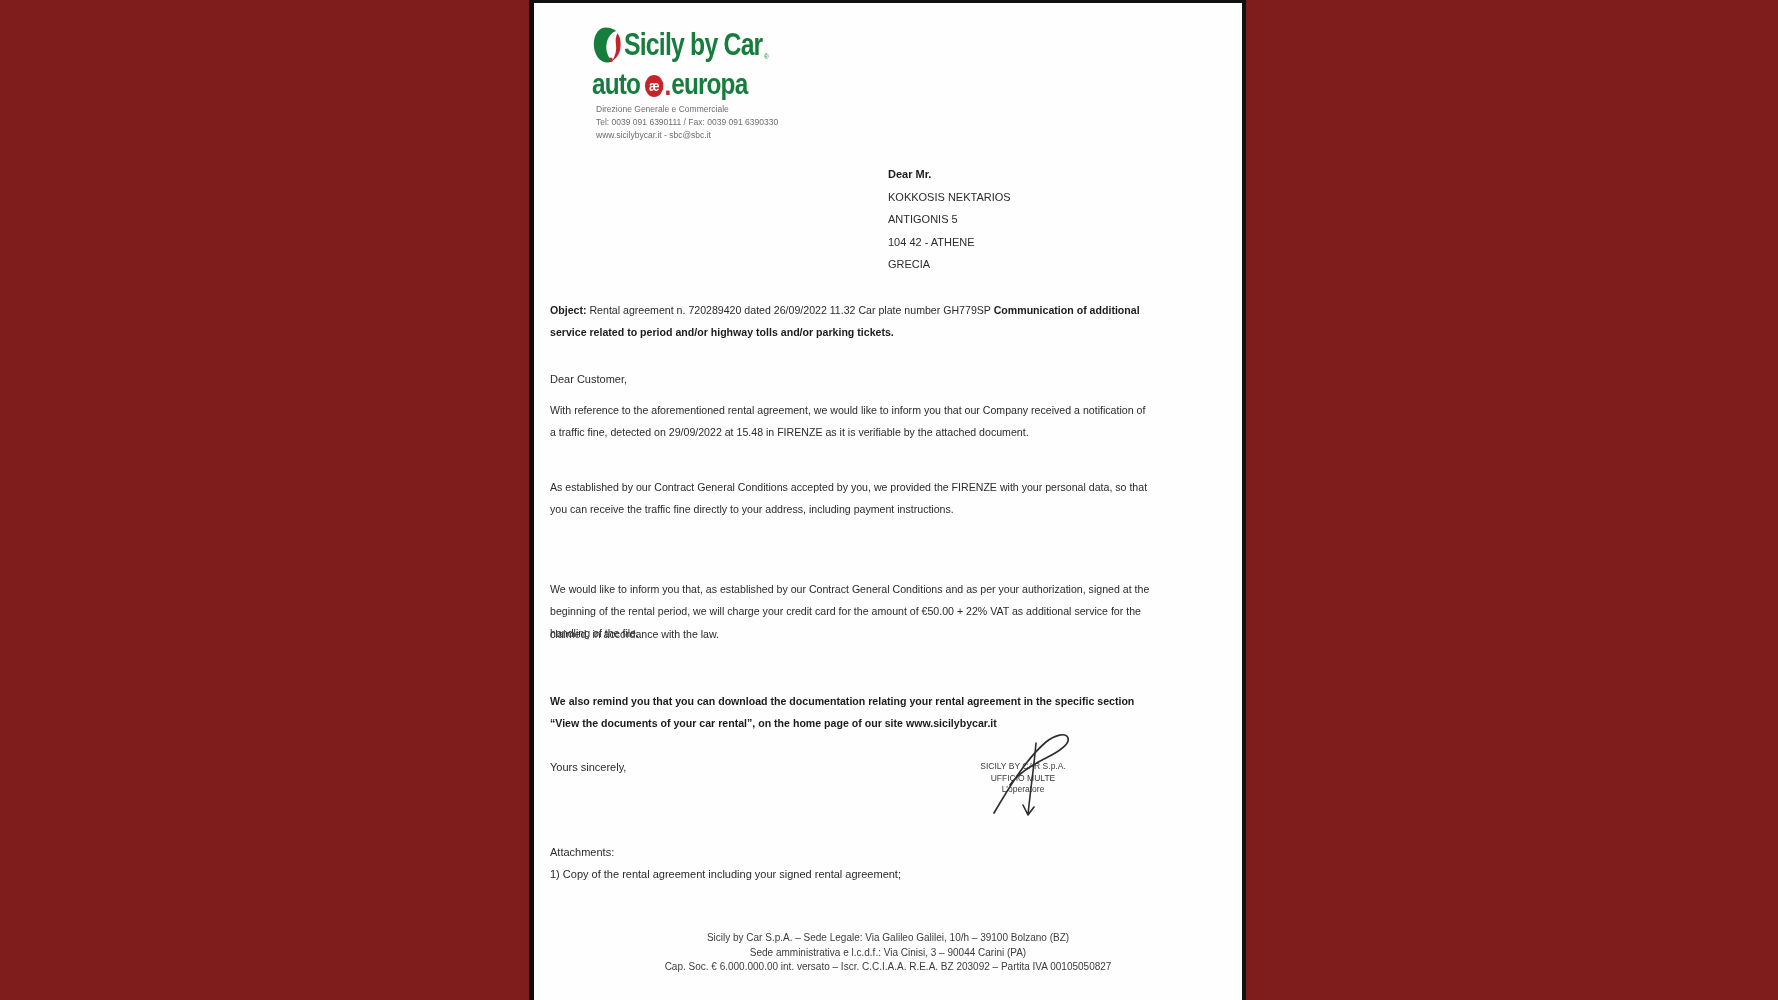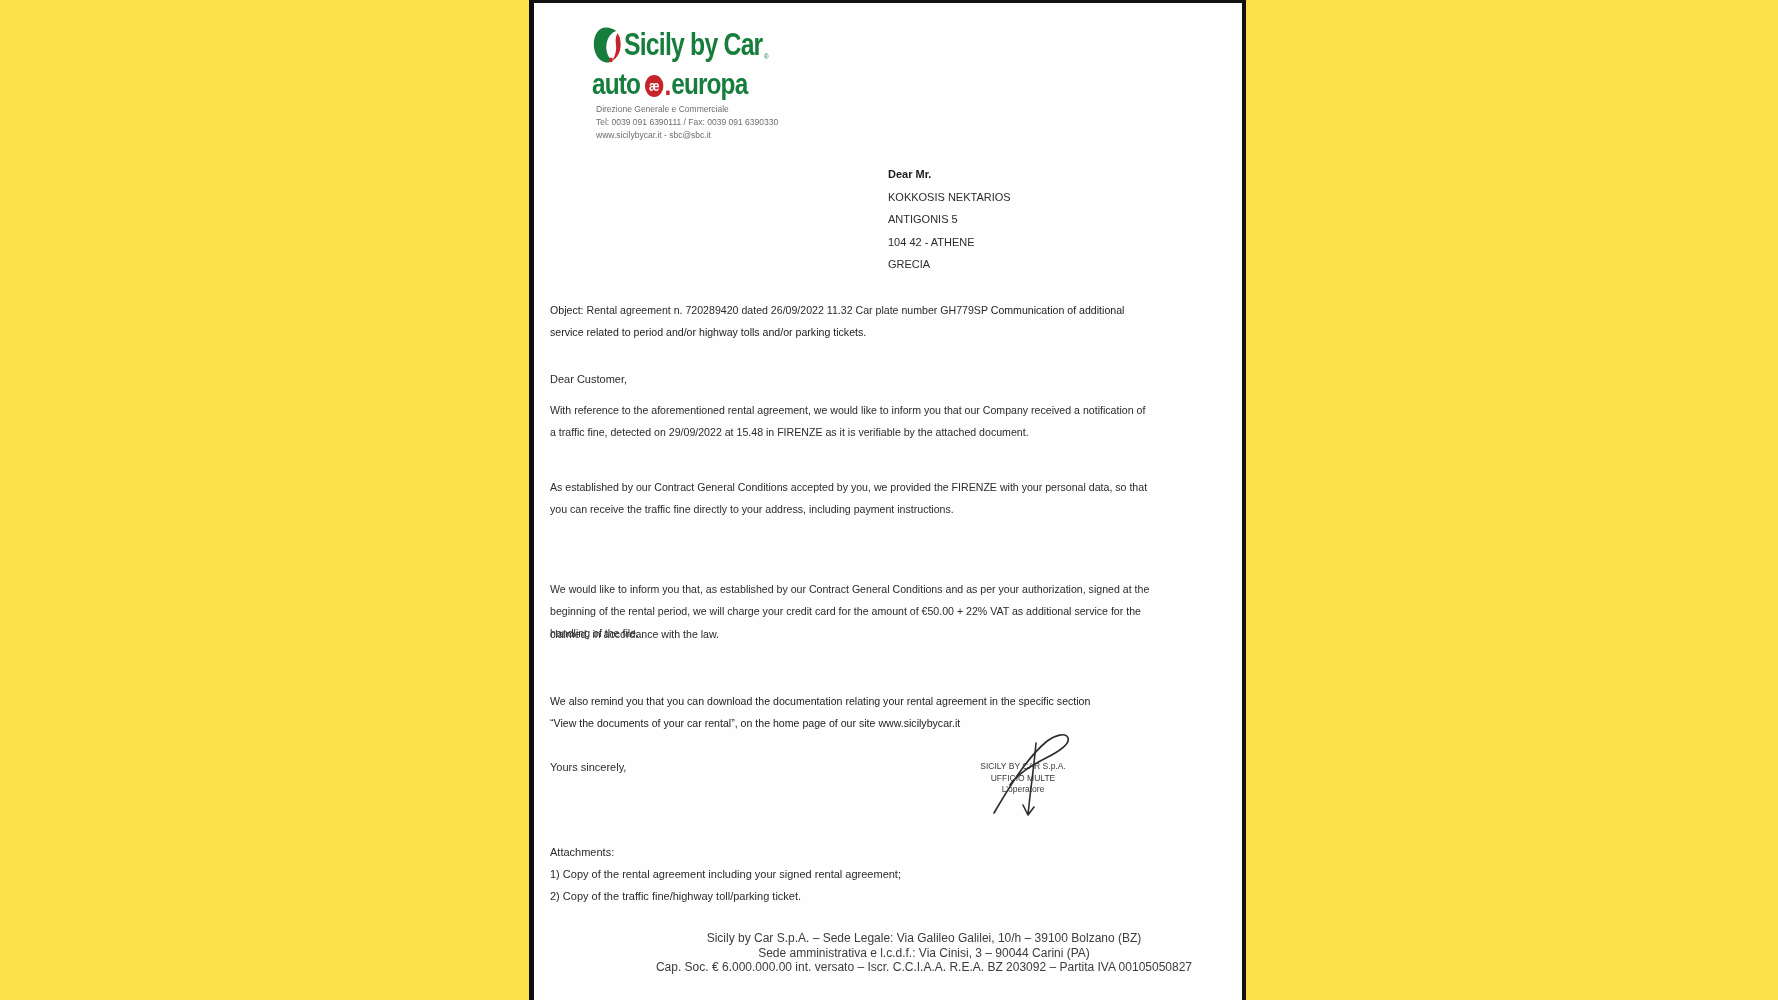--- a/index.html
+++ b/index.html
@@ -1,18 +1,18 @@
 <!DOCTYPE html>
 <html><head>
 <meta charset="utf-8">
 <style>
   * { margin:0; padding:0; box-sizing:content-box; }
   html,body { width:1778px; height:1000px; background:#ffffff;
               font-family:"Liberation Sans", sans-serif; }
-  .stage { position:relative; width:1778px; height:1000px; background:#fde047; overflow:hidden; }
+  .stage { position:relative; width:1778px; height:1000px; background:#7f1d1d; overflow:hidden; }
 
   .page { position:absolute; left:529px; top:0; width:708px; height:997px;
           background:#fefefe;
           border-left:5px solid #0d0d0d; border-right:4px solid #111;
           border-top:3px solid #111; }
 
   
   .logo-block { position:absolute; left:58px; top:22px; }
   .logo-row1 { display:flex; align-items:center; gap:4px; transform:scaleX(.80); transform-origin:left center; }
   .brand-top { color:#177d3c; font-size:31px; font-weight:800; letter-spacing:-1px; white-space:nowrap; }
@@ -20,36 +20,36 @@
   .logo-row2 { display:flex; align-items:center; margin-top:2px; transform:scaleX(.84); transform-origin:left center; }
   .brand-low { color:#177d3c; font-size:29px; font-weight:700; letter-spacing:-1px; white-space:nowrap; }
   .ae-badge { width:22px; height:22px; border-radius:50%; background:#c5242b; color:#fff;
               font-size:14px; font-weight:700; display:flex; align-items:center; justify-content:center;
               margin:2px 1px 0 6px; }
   .dot-red { color:#c5242b; font-size:29px; font-weight:700; margin-top:2px; }
   .dept { position:absolute; left:62px; top:100px; color:#6e6e6e; font-size:8.5px; line-height:12.8px; white-space:nowrap; }
 
   
   .txt { color:#2b2b2b; font-size:10.6px; line-height:22px; white-space:nowrap; position:absolute; }
-  .b { font-weight:400; color:#1c1c1c; }
+  .b { font-weight:700; color:#1c1c1c; }
 
   .recipient { position:absolute; left:354px; top:160px; color:#2b2b2b;
                font-size:11px; line-height:22.6px; white-space:nowrap; }
   .recipient .salut { font-weight:700; color:#1c1c1c; }
 
   .body-left { left:16px; }
 
   .closing { font-size:11px; }
 
   .sig-block { position:absolute; left:399px; top:758px; width:180px; text-align:center;
                color:#3a3a3a; font-size:8.5px; line-height:11.6px; }
   .sig-scrawl { position:absolute; left:450px; top:726px; }
 
   .footer { position:absolute; left:0; top:928px; width:708px; text-align:center;
-            color:#3c3c3c; font-size:12px; line-height:14.6px;padding-left:36px; }
+            color:#3c3c3c; font-size:10px; line-height:14.6px; }
 </style>
 </head>
 <body>
 
 <div class="stage">
   <div class="page">
 
     <div class="logo-block">
       <div class="logo-row1">
         <span style="display:inline-block; line-height:0;">
@@ -126,21 +126,20 @@
     <div class="sig-scrawl">
       <svg width="92" height="88" viewBox="0 0 92 88">
         <path d="M10,84 C24,60 42,30 62,13 C71,6 82,3 84,9 C86,15 74,23 62,29 C48,36 34,44 26,56" fill="none" stroke="#2e2e2e" stroke-width="1.7" stroke-linecap="round"></path>
         <path d="M52,14 C50,38 46,64 44,86 M44,86 L39,76 M44,86 L50,78" fill="none" stroke="#2e2e2e" stroke-width="1.6" stroke-linecap="round"></path>
       </svg>
     </div>
 
     <div class="txt body-left" style="top:838px; font-size:11px;">
       <div>Attachments:</div>
       <div>1) Copy of the rental agreement including your signed rental agreement;</div>
-      <div>2) Copy of the traffic fine/highway toll/parking ticket.</div>
     </div>
 
     <div class="footer">
       <div>Sicily by Car S.p.A. – Sede Legale: Via Galileo Galilei, 10/h – 39100 Bolzano (BZ)</div>
       <div>Sede amministrativa e l.c.d.f.: Via Cinisi, 3 – 90044 Carini (PA)</div>
       <div>Cap. Soc. € 6.000.000.00 int. versato – Iscr. C.C.I.A.A. R.E.A. BZ 203092 – Partita IVA 00105050827</div>
     </div>
 
   </div>
 </div>

